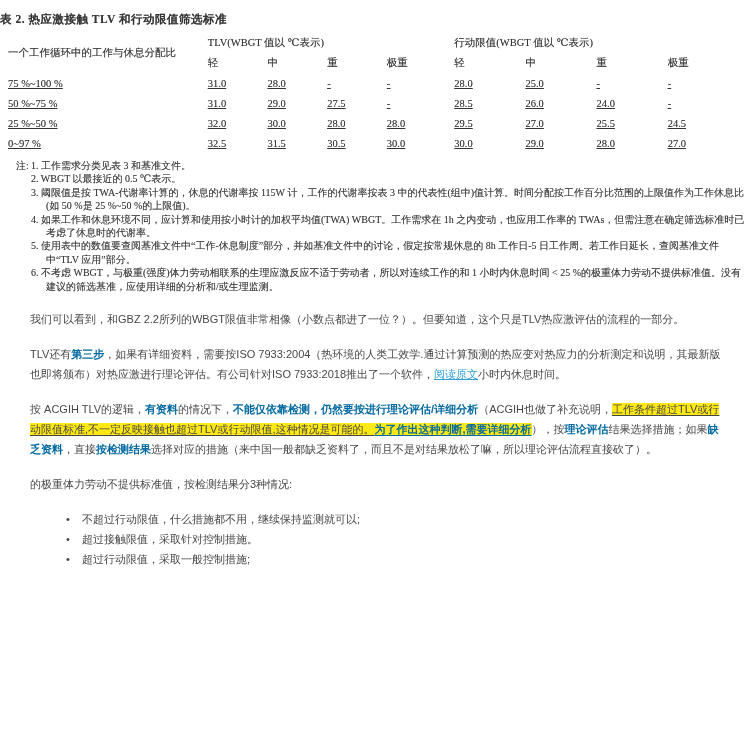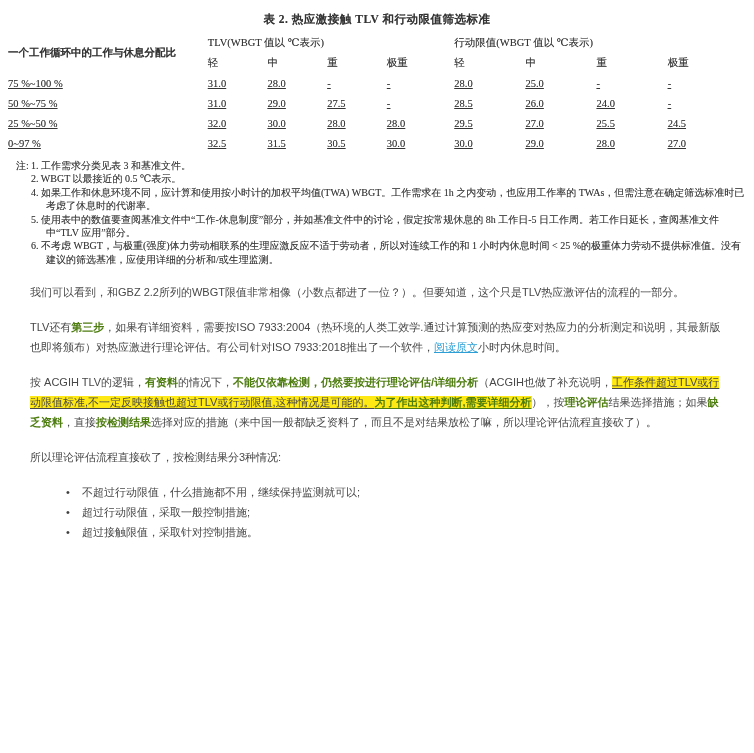--- a/index.html
+++ b/index.html
@@ -2,34 +2,34 @@
 <html><head>
 <meta charset="utf-8">
 <style>
   html,body{margin:0;padding:0;background:#ffffff;}
   body{width:754px;height:753px;overflow:hidden;font-family:"Liberation Sans",sans-serif;}
   .page{width:754px;height:753px;background:#fff;}
 
   
   .scan{font-family:"Liberation Serif","DejaVu Serif",serif;color:#343434;
         text-shadow:0 0 .4px rgba(40,40,40,.45);padding-top:8px;}
-  .tbl-title{text-align:center;font-size:11.5px;font-weight:bold;letter-spacing:.5px;margin:4px 0 6px 0;}
+  .tbl-title{font-size:11.5px;font-weight:bold;letter-spacing:.5px;margin:4px 0 6px 0;}
   table.heat{width:740px;margin:0 auto;border-collapse:collapse;font-size:10.5px;}
   table.heat th,table.heat td{font-weight:normal;text-align:left;padding:3px 1px;white-space:nowrap;}
-  table.heat .head-label{width:27%;font-size:10.5px;font-weight:bold;}
+  table.heat .head-label{width:27%;font-size:10.5px;}
   table.heat .grp{font-size:10.5px;}
   table.heat tbody td{padding:4.5px 1px;text-decoration:underline;}
   .notes{position:relative;font-size:10px;line-height:1.34;margin:6px 6px 0 0;padding-left:46px;color:#3a3a3a;}
   .notes-prefix{position:absolute;left:16px;top:0;}
   .note{text-indent:-15px;}
 
   
   .article{padding:16px 30px 0 30px;font-size:11px;line-height:1.82;color:#474747;}
   .article p{margin:0 0 15px 0;}
-  .b{font-weight:bold;color:#4d7c0f;}
+  .b{font-weight:bold;color:#0369a1;}
   .hl{background:#ffe915;}
   .u{text-decoration:underline;text-underline-offset:2px;text-decoration-thickness:1px;}
   .link{color:#2e9fd6;cursor:pointer;text-decoration:underline;}
   ul.measures{margin:2px 0 0 0;padding:0 0 0 36px;list-style:none;}
   ul.measures li{position:relative;padding-left:16px;margin:0;}
   ul.measures li::before{content:"\2022";position:absolute;left:0;top:0;color:#3f3f3f;}
 </style>
 </head>
 <body>
 
@@ -102,32 +102,33 @@
             <td>27.0</td>
           </tr>
         </tbody>
     </table>
 
     <div class="notes">
       <span class="notes-prefix">注:</span>
       <div>
           <div class="note">1. 工作需求分类见表 3 和基准文件。</div>
           <div class="note">2. WBGT 以最接近的 0.5 ℃表示。</div>
+          <div class="note">3. 阈限值是按 TWA-代谢率计算的，休息的代谢率按 115W 计，工作的代谢率按表 3 中的代表性(组中)值计算。时间分配按工作百分比范围的上限值作为工作休息比(如 50 %是 25 %~50 %的上限值)。</div>
           <div class="note">4. 如果工作和休息环境不同，应计算和使用按小时计的加权平均值(TWA) WBGT。工作需求在 1h 之内变动，也应用工作率的 TWAs，但需注意在确定筛选标准时已考虑了休息时的代谢率。</div>
           <div class="note">5. 使用表中的数值要查阅基准文件中“工作-休息制度”部分，并如基准文件中的讨论，假定按常规休息的 8h 工作日-5 日工作周。若工作日延长，查阅基准文件中“TLV 应用”部分。</div>
           <div class="note">6. 不考虑 WBGT，与极重(强度)体力劳动相联系的生理应激反应不适于劳动者，所以对连续工作的和 1 小时内休息时间 &lt; 25 %的极重体力劳动不提供标准值。没有建议的筛选基准，应使用详细的分析和/或生理监测。</div>
         </div>
     </div>
   </section>
 
   <section class="article">
     <p><span>我们可以看到，和GBZ 2.2所列的WBGT限值非常相像（小数点都进了一位？）。但要知道，这个只是TLV热应激评估的流程的一部分。</span></p>
     <p><span>TLV还有</span><span class="b">第三步</span><span>，如果有详细资料，需要按ISO 7933:2004（热环境的人类工效学.通过计算预测的热应变对热应力的分析测定和说明，其最新版也即将颁布）对热应激进行理论评估。有公司针对ISO 7933:2018推出了一个软件，</span><span class="link">阅读原文</span><span>小时内休息时间。</span></p>
     <p><span>按 ACGIH TLV的逻辑，</span><span class="b">有资料</span><span>的情况下，</span><span class="b">不能仅依靠检测，仍然要按进行理论评估/详细分析</span><span>（ACGIH也做了补充说明，</span><span class="hl u">工作条件超过TLV或行动限值标准,不一定反映接触也超过TLV或行动限值,这种情况是可能的。</span><span class="b hl u">为了作出这种判断,需要详细分析</span><span>），按</span><span class="b">理论评估</span><span>结果选择措施；如果</span><span class="b">缺乏资料</span><span>，直接</span><span class="b">按检测结果</span><span>选择对应的措施（来中国一般都缺乏资料了，而且不是对结果放松了嘛，所以理论评估流程直接砍了）。</span></p>
-    <p>所以理论评估流程直接砍了，按检测结果分3种情况:</p>
+    <p>的极重体力劳动不提供标准值，按检测结果分3种情况:</p>
     <ul class="measures">
         <li>不超过行动限值，什么措施都不用，继续保持监测就可以;</li>
+        <li>超过接触限值，采取针对控制措施。</li>
         <li>超过行动限值，采取一般控制措施;</li>
-        <li>超过接触限值，采取针对控制措施。</li>
       </ul>
   </section>
 
 </div>
 
 </body></html>

